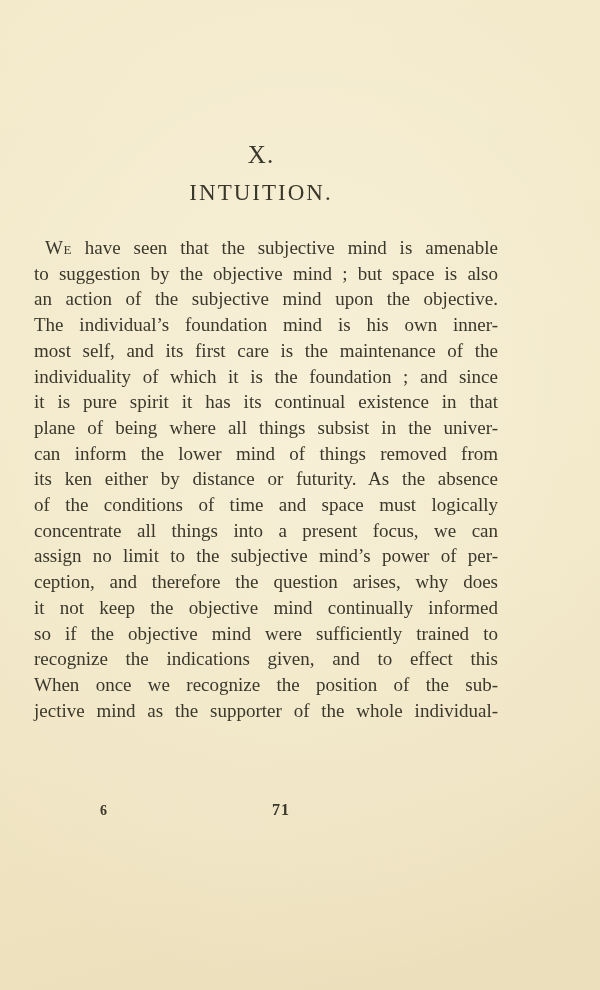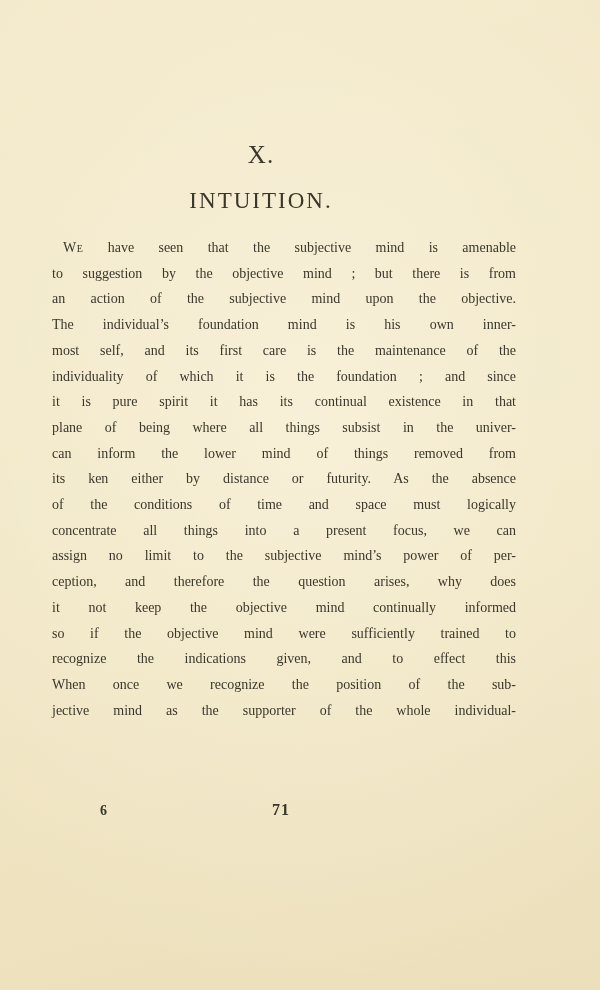--- a/index.html
+++ b/index.html
@@ -20,32 +20,31 @@
   .chapter-number {
     position: absolute;
     top: 141px; left: 34px; width: 464px;
     text-align: center;
     font-size: 25px;
     letter-spacing: 1px;
     transform: translateX(-5px);
   }
   .chapter-title {
     position: absolute;
-    top: 188px; left: 34px; width: 464px;
+    top: 180px; left: 34px; width: 464px;
     text-align: center;
     font-size: 23px;
     letter-spacing: 2px;
     transform: translateX(-5px);
   }
   .body-text {
     position: absolute;
     top: 235px; left: 34px; width: 464px;
-    font-size: 14px;
+    font-size: 19px;
     line-height: 25.7px;
-    margin-left: 18px;
   }
   .line {
     text-align: justify;
     text-align-last: justify;
   }
   .first-line { text-indent: 11px; }
   .smallcaps { font-variant: small-caps; letter-spacing: 0.5px; }
   .signature-mark {
     position: absolute;
     left: 100px; top: 803px;
@@ -67,21 +66,21 @@
 
   <div class="chapter-title">INTUITION.</div>
 
   <div class="body-text">
     <div class="line first-line">
       <span class="smallcaps">We</span>
       <span>have seen that the subjective mind is amenable</span>
     </div>
     <div>
 
-        <div class="line">to suggestion by the objective mind ; but there is from</div>
+        <div class="line">to suggestion by the objective mind ; but space is also</div>
 
         <div class="line">an action of the subjective mind upon the objective.</div>
 
         <div class="line">The individual’s foundation mind is his own inner-</div>
 
         <div class="line">most self, and its first care is the maintenance of the</div>
 
         <div class="line">individuality of which it is the foundation ; and since</div>
 
         <div class="line">it is pure spirit it has its continual existence in that</div>

